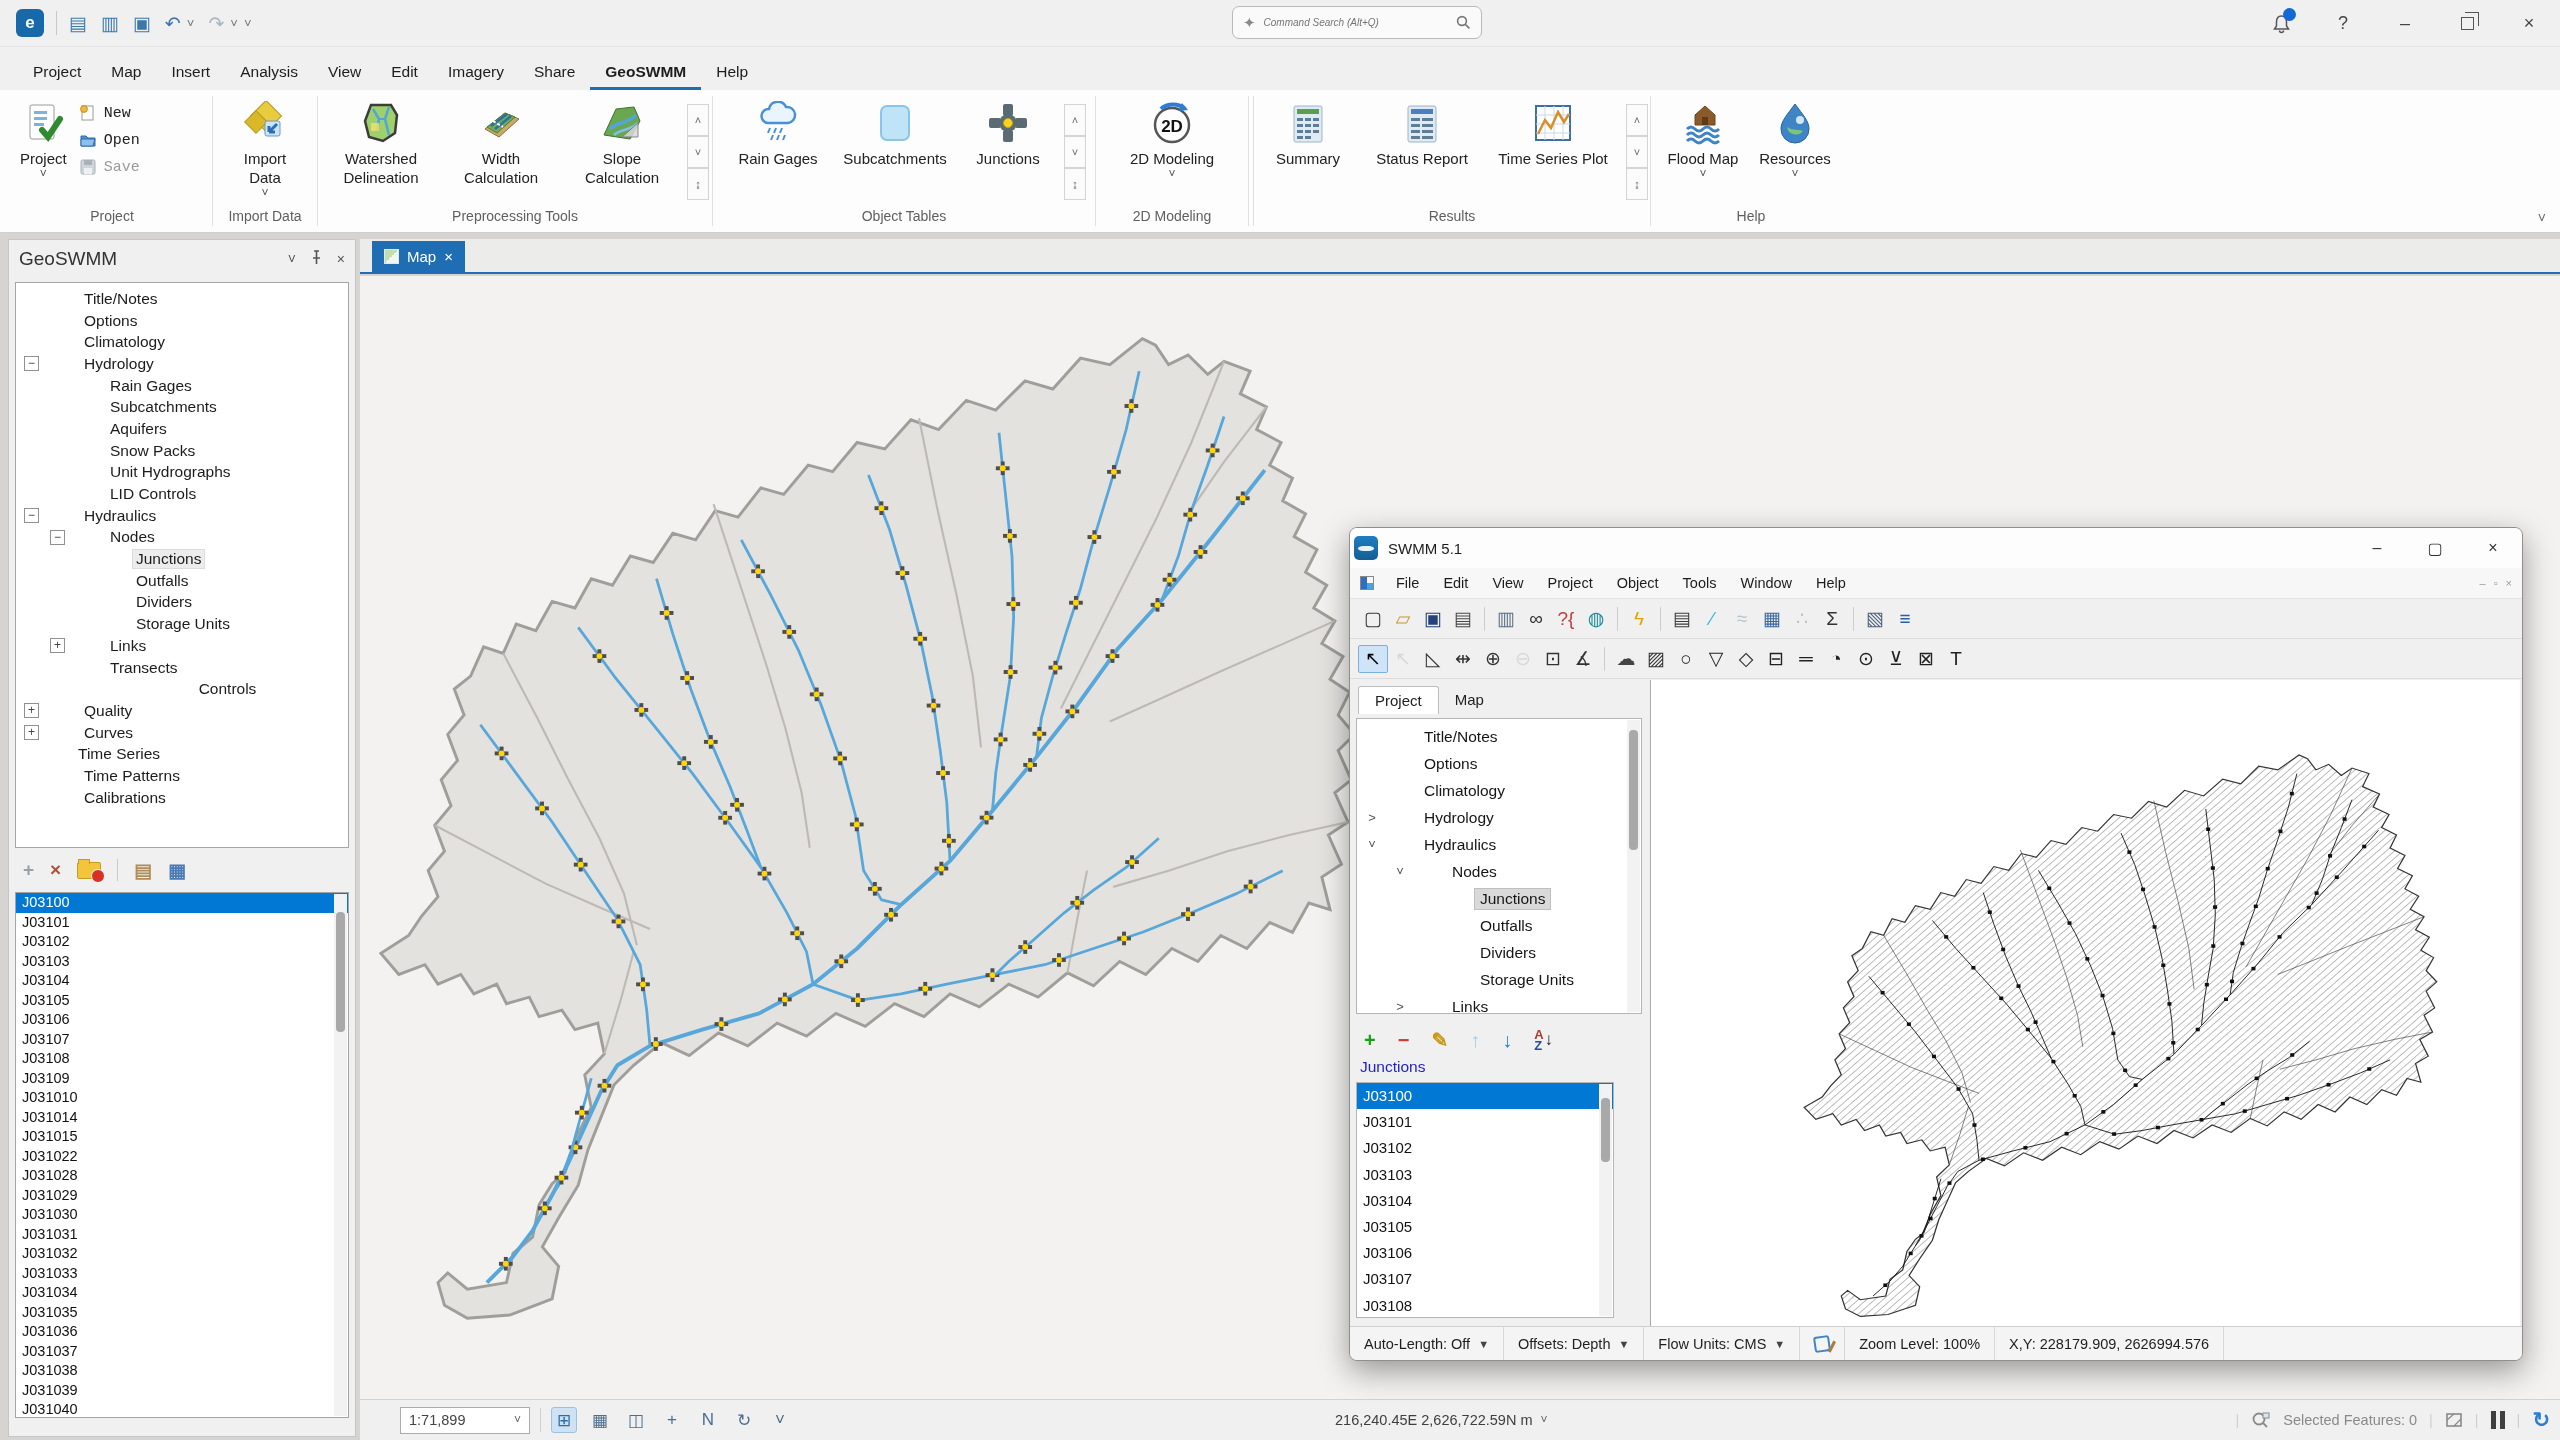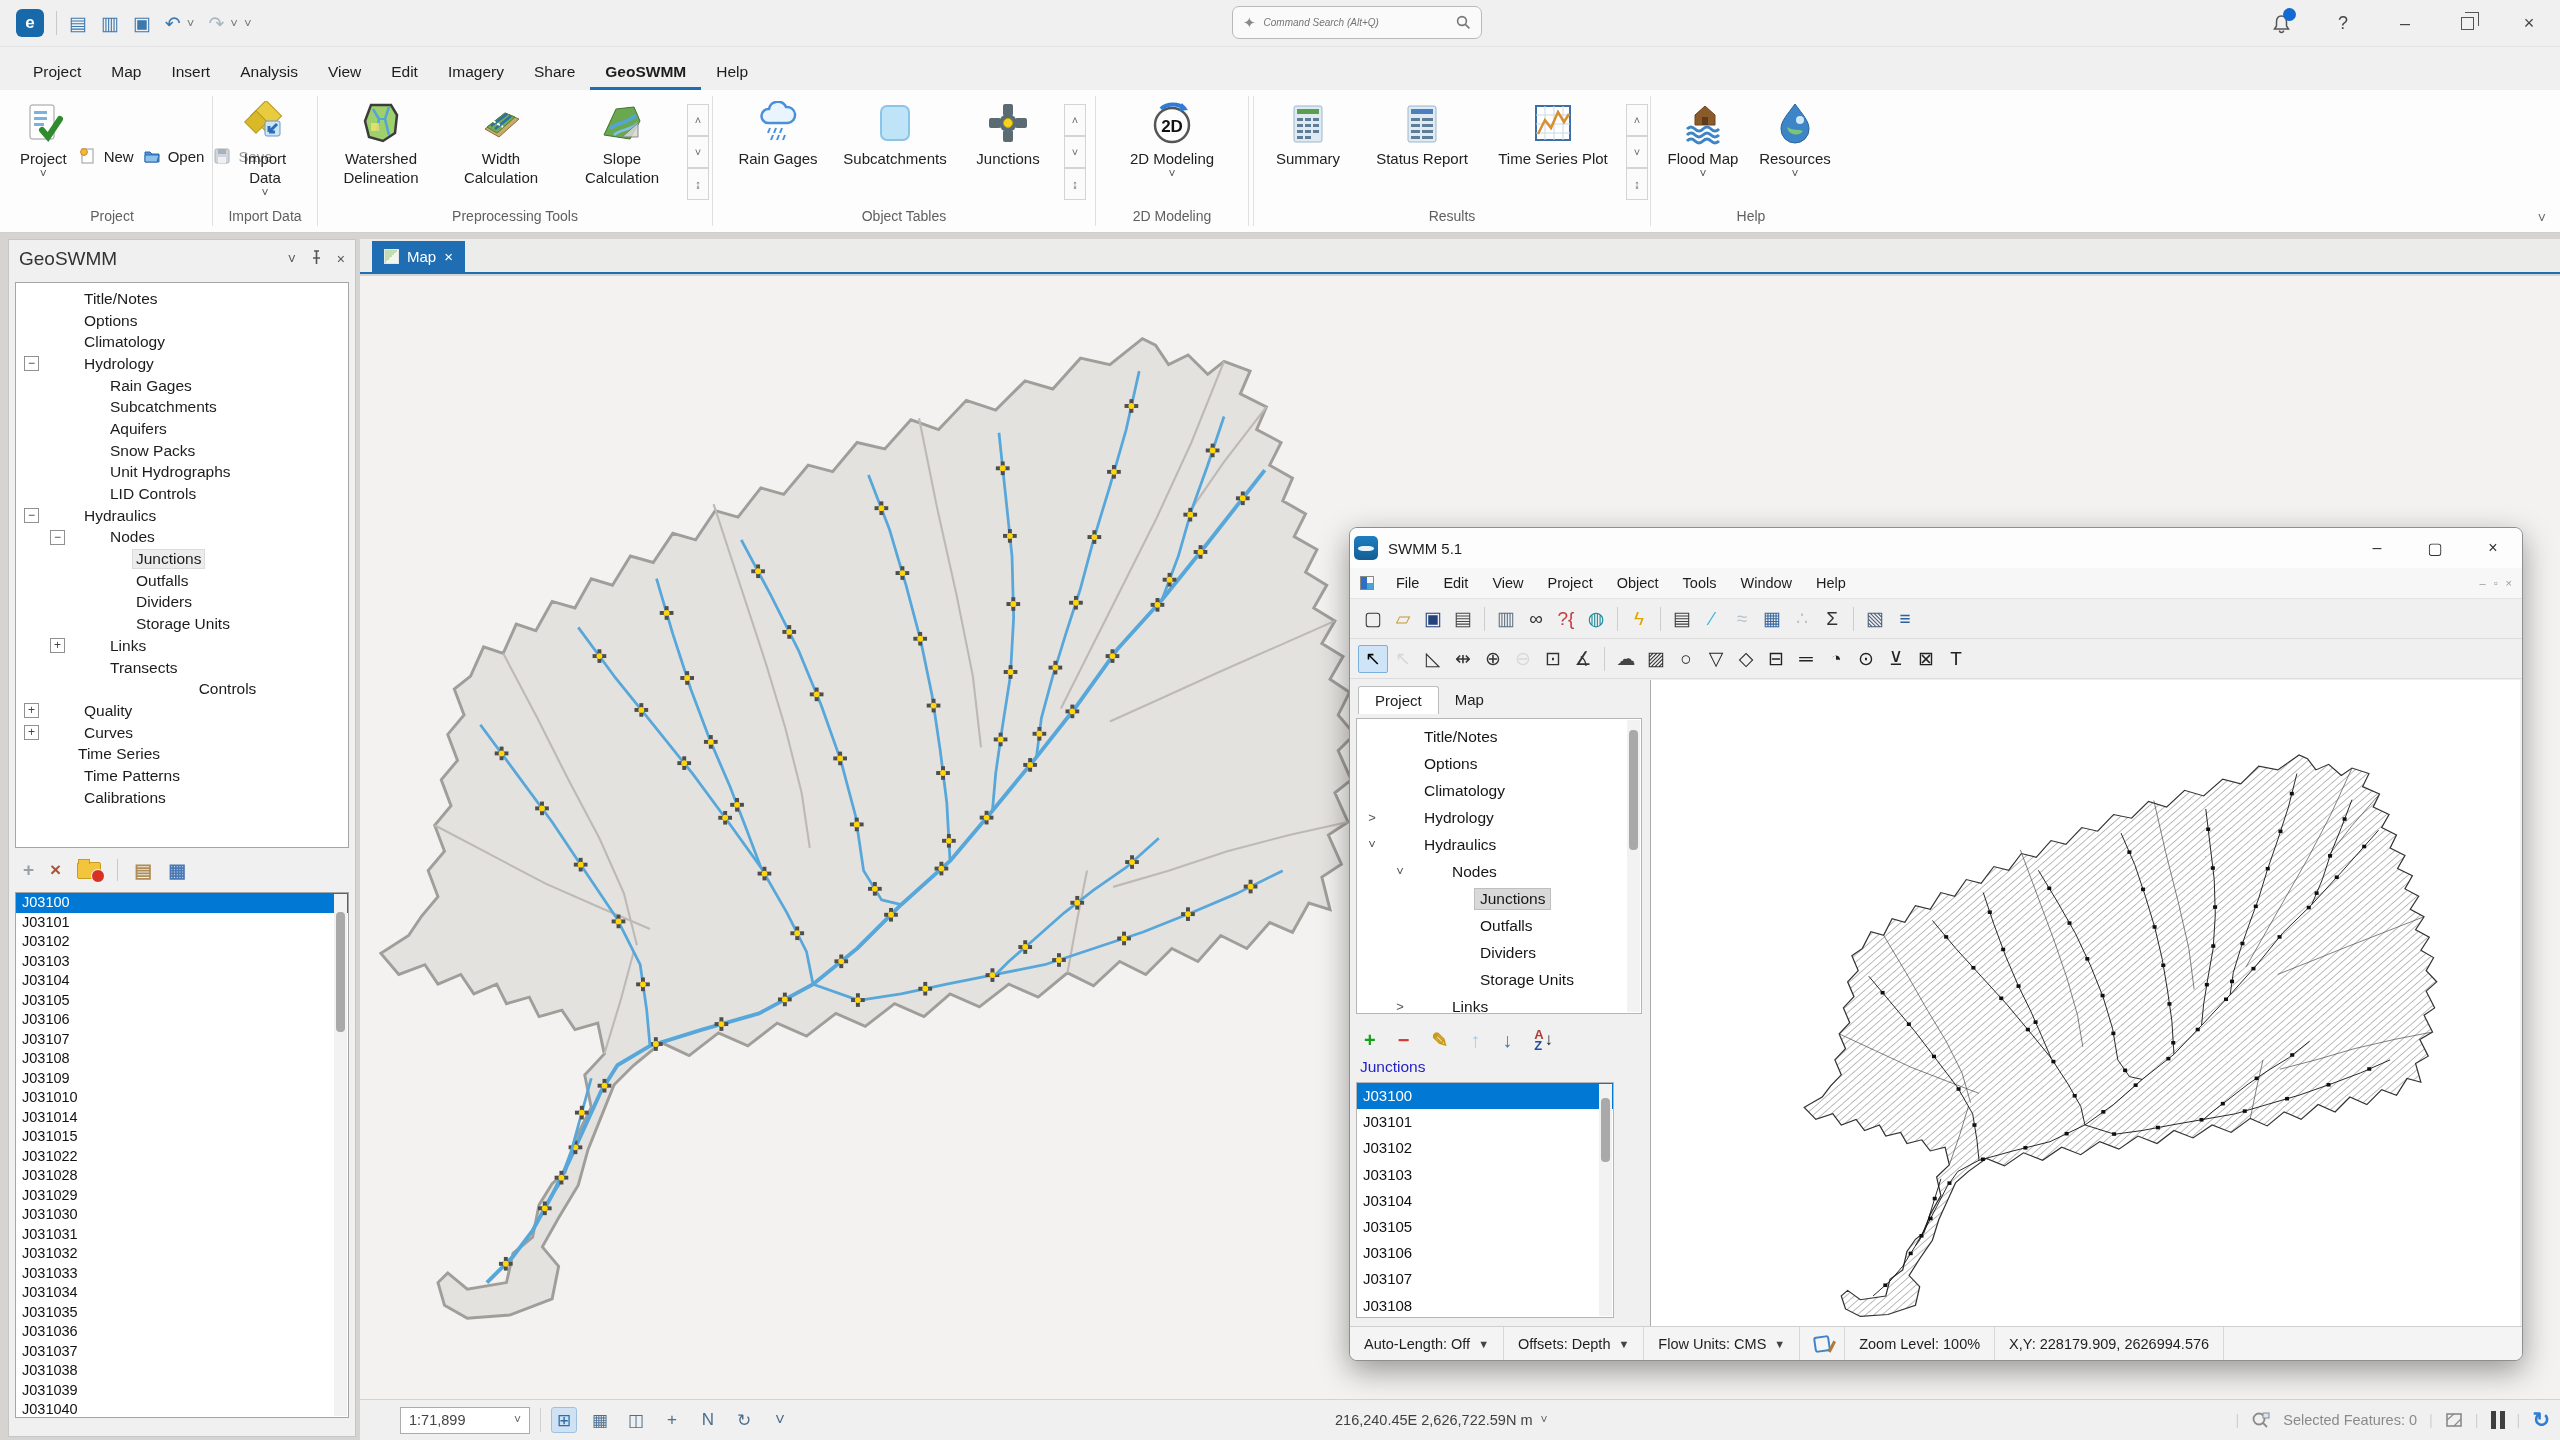--- a/index.html
+++ b/index.html
@@ -30,21 +30,21 @@
   .rtab.active{font-weight:bold;border-bottom:3px solid #1f6eb4;padding-bottom:6px;}
   .ribbonbody{position:absolute;left:0;top:90px;width:2560px;height:143px;background:#fdfdfd;border-bottom:1px solid #cfcfcf;display:flex;padding-left:14px;}
   .rgroup{display:flex;flex-direction:column;height:100%;}
   .rbtns{flex:1;display:flex;align-items:stretch;padding-top:6px;}
   .glabel{height:24px;text-align:center;font-size:14px;color:#5f5f5f;}
   .gsep{width:1px;background:#e0e0e0;margin:6px 2px;}
   .bigbtn{display:flex;flex-direction:column;align-items:center;justify-content:flex-start;padding:4px 6px;border-radius:4px;}
   .bigbtn .blabel{font-size:15px;color:#222;text-align:center;line-height:1.25;margin-top:4px;max-width:116px;}
   .bigbtn .chev{font-size:12px;color:#555;line-height:10px;}
   .ricon{width:46px;height:46px;display:flex;align-items:center;justify-content:center;}
-  .smallcol{display:flex;flex-direction:row;justify-content:flex-start;gap:9px;margin-left:6px;padding-top:8px;}
+  .smallcol{display:flex;flex-direction:column;justify-content:flex-start;gap:9px;margin-left:6px;padding-top:8px;font-family:Liberation Mono, monospace;}
   .smallbtn{display:flex;align-items:center;gap:7px;font-size:15px;color:#222;}
   .smallbtn.dis{color:#9b9b9b;}
   .scrollcol{display:flex;flex-direction:column;width:22px;margin-left:4px;margin-top:8px;}
   .scrollcol span{height:32px;border:1px solid #d4d4d4;background:#fbfbfb;font-size:11px;color:#666;display:flex;align-items:center;justify-content:center;}
   .ribcollapse{position:absolute;right:14px;bottom:6px;color:#666;font-size:14px;}
 
   
   .dock{position:absolute;left:8px;top:239px;width:348px;bottom:3px;background:#f0f0f0;border:1px solid #c6c6c6;}
   .dockhead{height:38px;display:flex;align-items:center;padding:0 10px;}
   .dockhead .dtitle{font-size:19px;color:#333;flex:1;}

